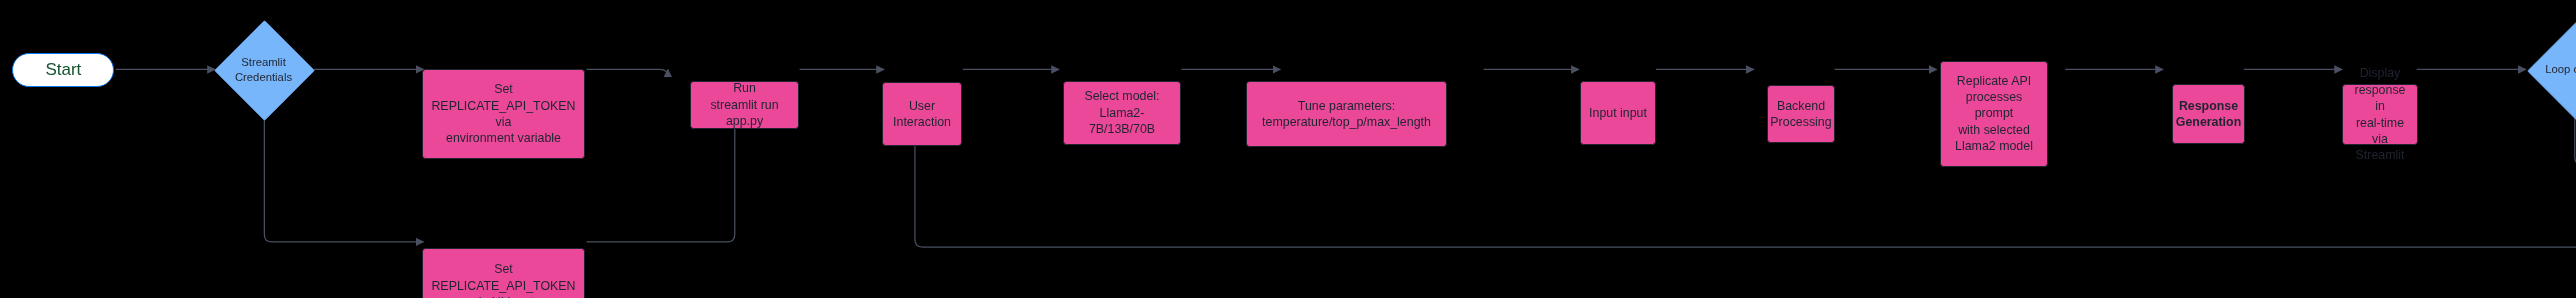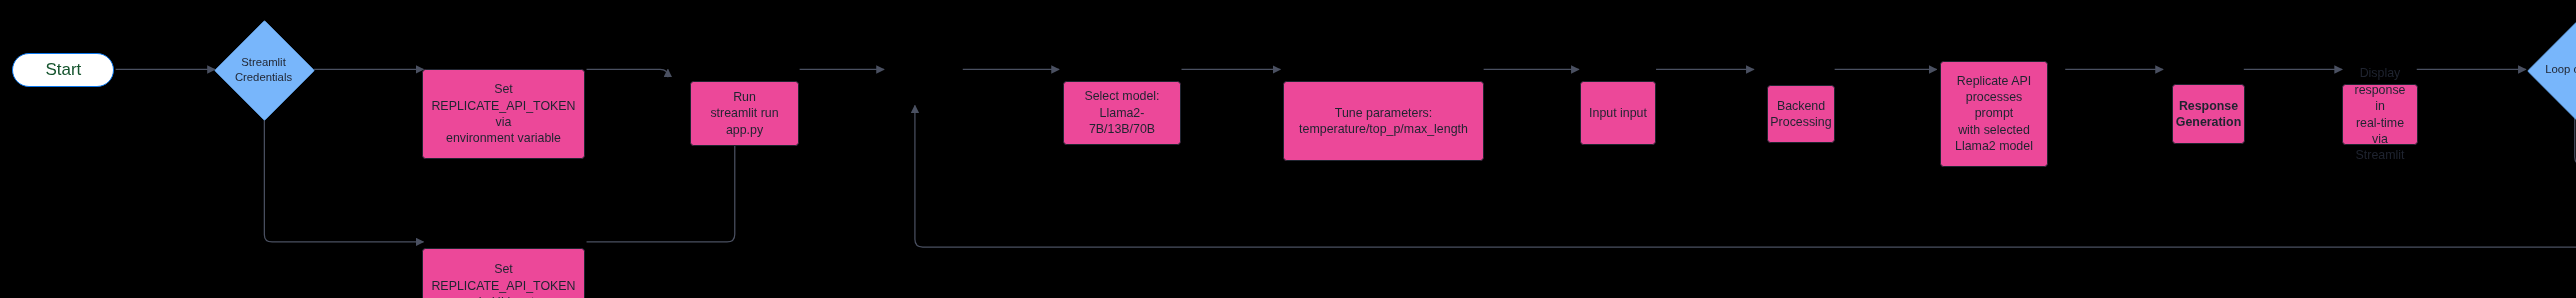--- a/index.html
+++ b/index.html
@@ -125,33 +125,37 @@
 REPLICATE_API_TOKEN via
 environment variable</span>
   </div>
 
   <div class="node node-process" style="left:422px; top:204px; width:163px; height:76px;">
     <span>Set
 REPLICATE_API_TOKEN
 via UI input</span>
   </div>
 
-  <div class="node node-process" style="left:690px; top:37px; width:109px; height:65px;">
+  <div class="node node-process" style="left:690px; top:37px; width:109px; height:48px;">
     <span>Run
 streamlit run
 app.py</span>
   </div>
 
+  <div class="node node-process" style="left:882px; top:38px; width:80px; height:64px;">
+    <span>User
+Interaction</span>
+  </div>
 
   <div class="node node-process" style="left:1063px; top:37px; width:118px; height:64px;text-align:center;">
     <span>Select model:
 Llama2-7B/13B/70B</span>
   </div>
 
-  <div class="node node-process" style="left:1283px; top:37px; width:201px; height:80px;">
+  <div class="node node-process" style="left:1246px; top:37px; width:201px; height:66px;">
     <span>Tune parameters:
 temperature/top_p/max_length</span>
   </div>
 
   <div class="node node-process" style="left:1580px; top:37px; width:76px; height:64px;">
     <span>Input input</span>
   </div>
 
   <div class="node node-process" style="left:1767px; top:41px; width:68px; height:58px;">
     <span>Backend

